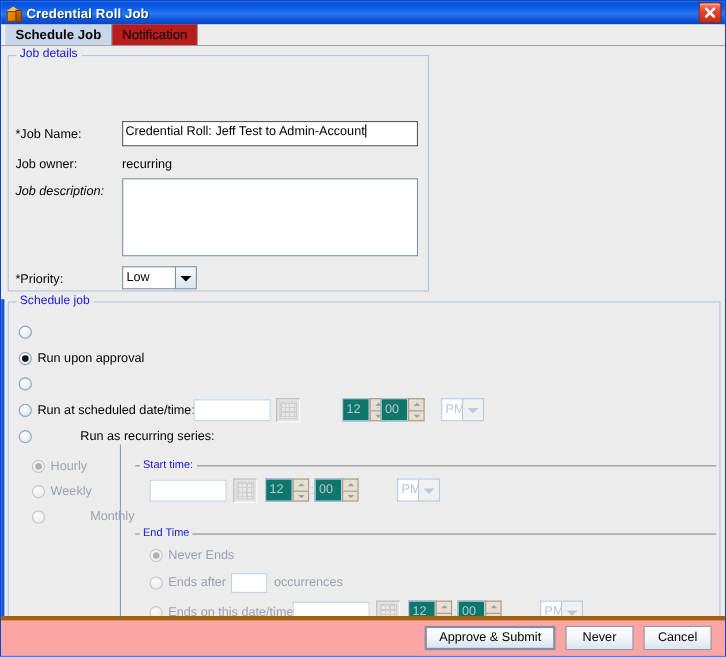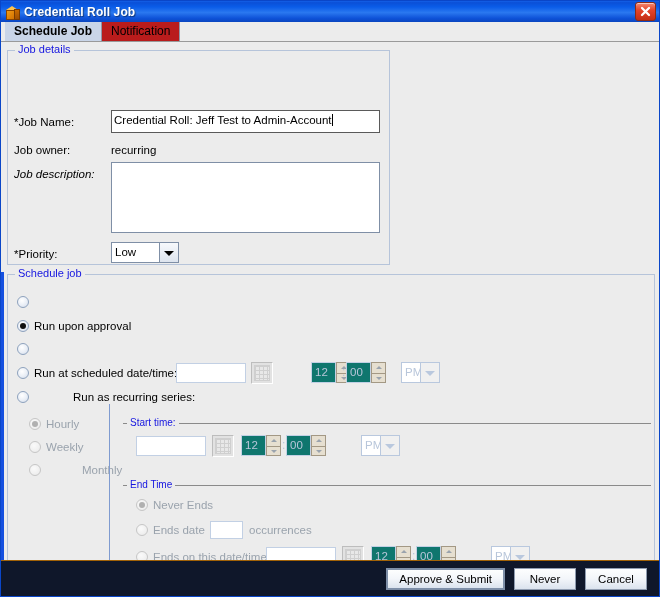--- a/index.html
+++ b/index.html
@@ -310,22 +310,22 @@
   .accent {
     position:absolute;
     width:3px;
     background:#1550e0;
   }
 
   
   .footer {
     flex: 0 0 36px;
     height:36px;
-    background:#0f172a;
-    border-top:1px solid #a16207;
+    background:#fca5a5;
+    border-top:4px solid #a16207;
     display:flex;
     align-items:center;
     justify-content:flex-end;
     padding-right:12px;
     gap: 9px;
     box-sizing:border-box;
   }
   .btn {
     height:22px;
     min-width:62px;
@@ -502,21 +502,21 @@
     <div class="igroup" style="left:122px; top:443px; width:528px; height:1px;">
       <span class="ig-title">End Time</span>
     </div>
 
     <div class="radio dim" style="left:135px; top:457px;">
         <span class="dot"></span>
       </div>
     <div class="lbl dim" style="left:152px; top:457px;">Never Ends</div>
 
     <div class="radio dim" style="left:135px; top:482px;"></div>
-    <div class="lbl dim" style="left:152px; top:482px;">Ends date</div>
+    <div class="lbl dim" style="left:152px; top:482px;">Ends after</div>
     <div class="tin disabled" style="left:209px; top:479px; width:33px; height:18px;"></div>
     <div class="lbl dim" style="left:248px; top:482px;">occurrences</div>
 
     <div class="radio dim" style="left:135px; top:509px;"></div>
     <div class="lbl dim" style="left:152px; top:509px;">Ends on this date/time</div>
     <div class="tin disabled" style="left:265px; top:505px; width:70px; height:20px;"></div>
     <div class="calbtn" style="left:341px; top:504px; width:22px; height:22px;">
         <span class="grid"></span>
       </div>
 

